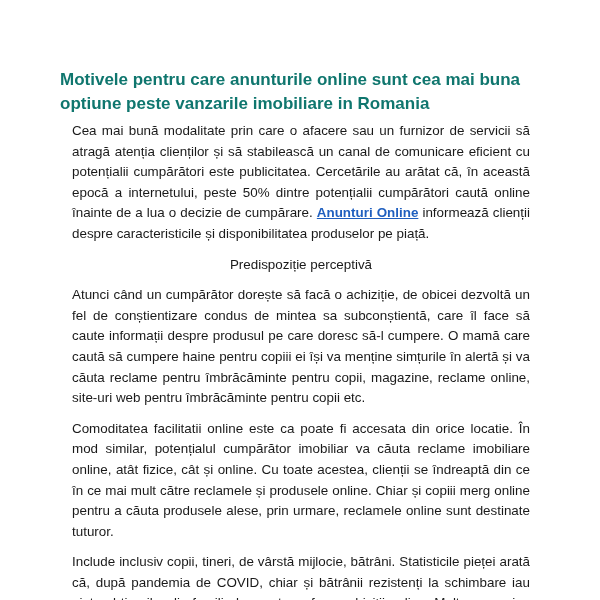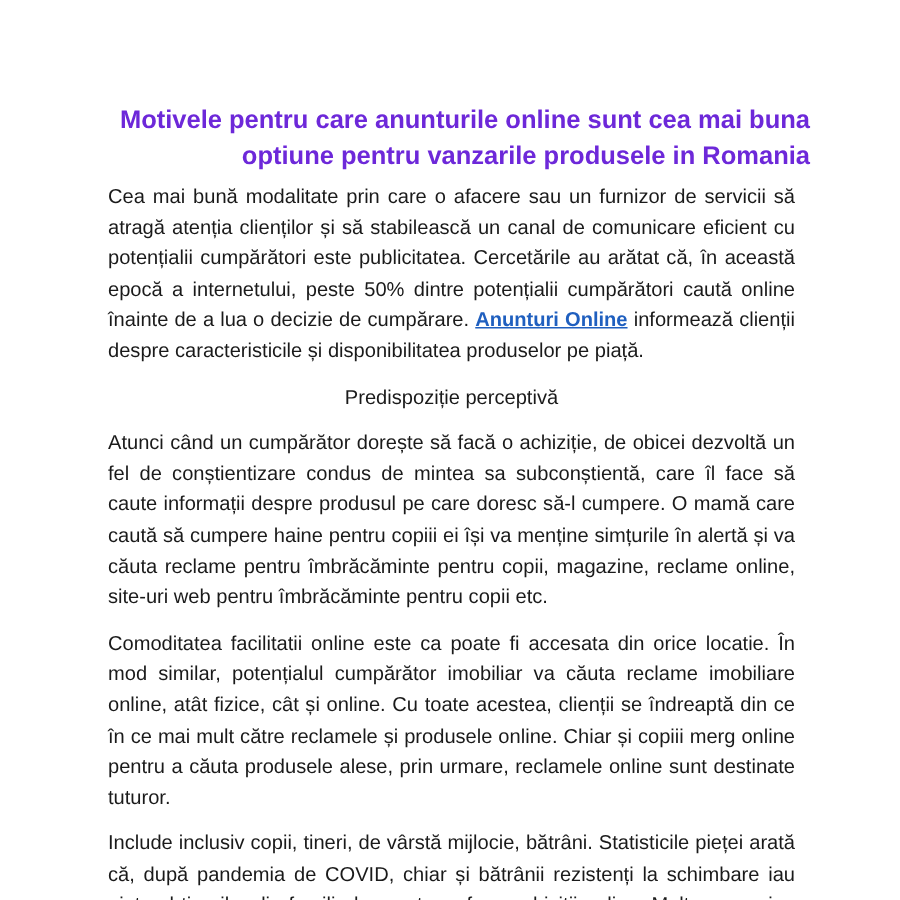--- a/index.html
+++ b/index.html
@@ -9,25 +9,25 @@
     font-family: "Liberation Sans", sans-serif;
     color: #1a1a1a;
   }
   .page {
     position: relative;
     width: 600px; height: 600px;
   }
   .title {
     position: absolute;
     left: 60px; top: 68px; width: 480px;
-    text-align: right;
+    text-align: left;
     font-weight: bold;
     font-size: 17px;
     line-height: 24px;
-    color: #6d28d9;
+    color: #0f766e;
     margin: 0;
   }
   .content {
     position: absolute;
     left: 72px; top: 121px; width: 458px;
     font-size: 13.4px;
     line-height: 20.6px;
   }
   .content p {
     margin: 0 0 10px 0;
@@ -39,21 +39,21 @@
     font-weight: bold;
     text-decoration: underline;
   }
 </style>
 </head>
 <body>
 
 <div class="page">
   <h1 class="title">
     <span>Motivele pentru care anunturile online sunt cea mai buna</span><br>
-    <span>optiune pentru vanzarile produsele in Romania</span>
+    <span>optiune peste vanzarile imobiliare in Romania</span>
   </h1>
 
   <div class="content">
     <p><span>Cea mai bună modalitate prin care o afacere sau un furnizor de servicii să atragă atenția clienților și să stabilească un canal de comunicare eficient cu potențialii cumpărători este publicitatea. Cercetările au arătat că, în această epocă a internetului, peste 50% dintre potențialii cumpărători caută online înainte de a lua o decizie de cumpărare. </span><a class="link" href="#">Anunturi Online</a><span> informează clienții despre caracteristicile și disponibilitatea produselor pe piață.</span></p>
 
     <p class="heading-plain">Predispoziție perceptivă</p>
 
     <p>Atunci când un cumpărător dorește să facă o achiziție, de obicei dezvoltă un fel de conștientizare condus de mintea sa subconștientă, care îl face să caute informații despre produsul pe care doresc să-l cumpere. O mamă care caută să cumpere haine pentru copiii ei își va menține simțurile în alertă și va căuta reclame pentru îmbrăcăminte pentru copii, magazine, reclame online, site-uri web pentru îmbrăcăminte pentru copii etc.</p>
 
     <p>Comoditatea facilitatii online este ca poate fi accesata din orice locatie. În mod similar, potențialul cumpărător imobiliar va căuta reclame imobiliare online, atât fizice, cât și online. Cu toate acestea, clienții se îndreaptă din ce în ce mai mult către reclamele și produsele online. Chiar și copiii merg online pentru a căuta produsele alese, prin urmare, reclamele online sunt destinate tuturor.</p>

